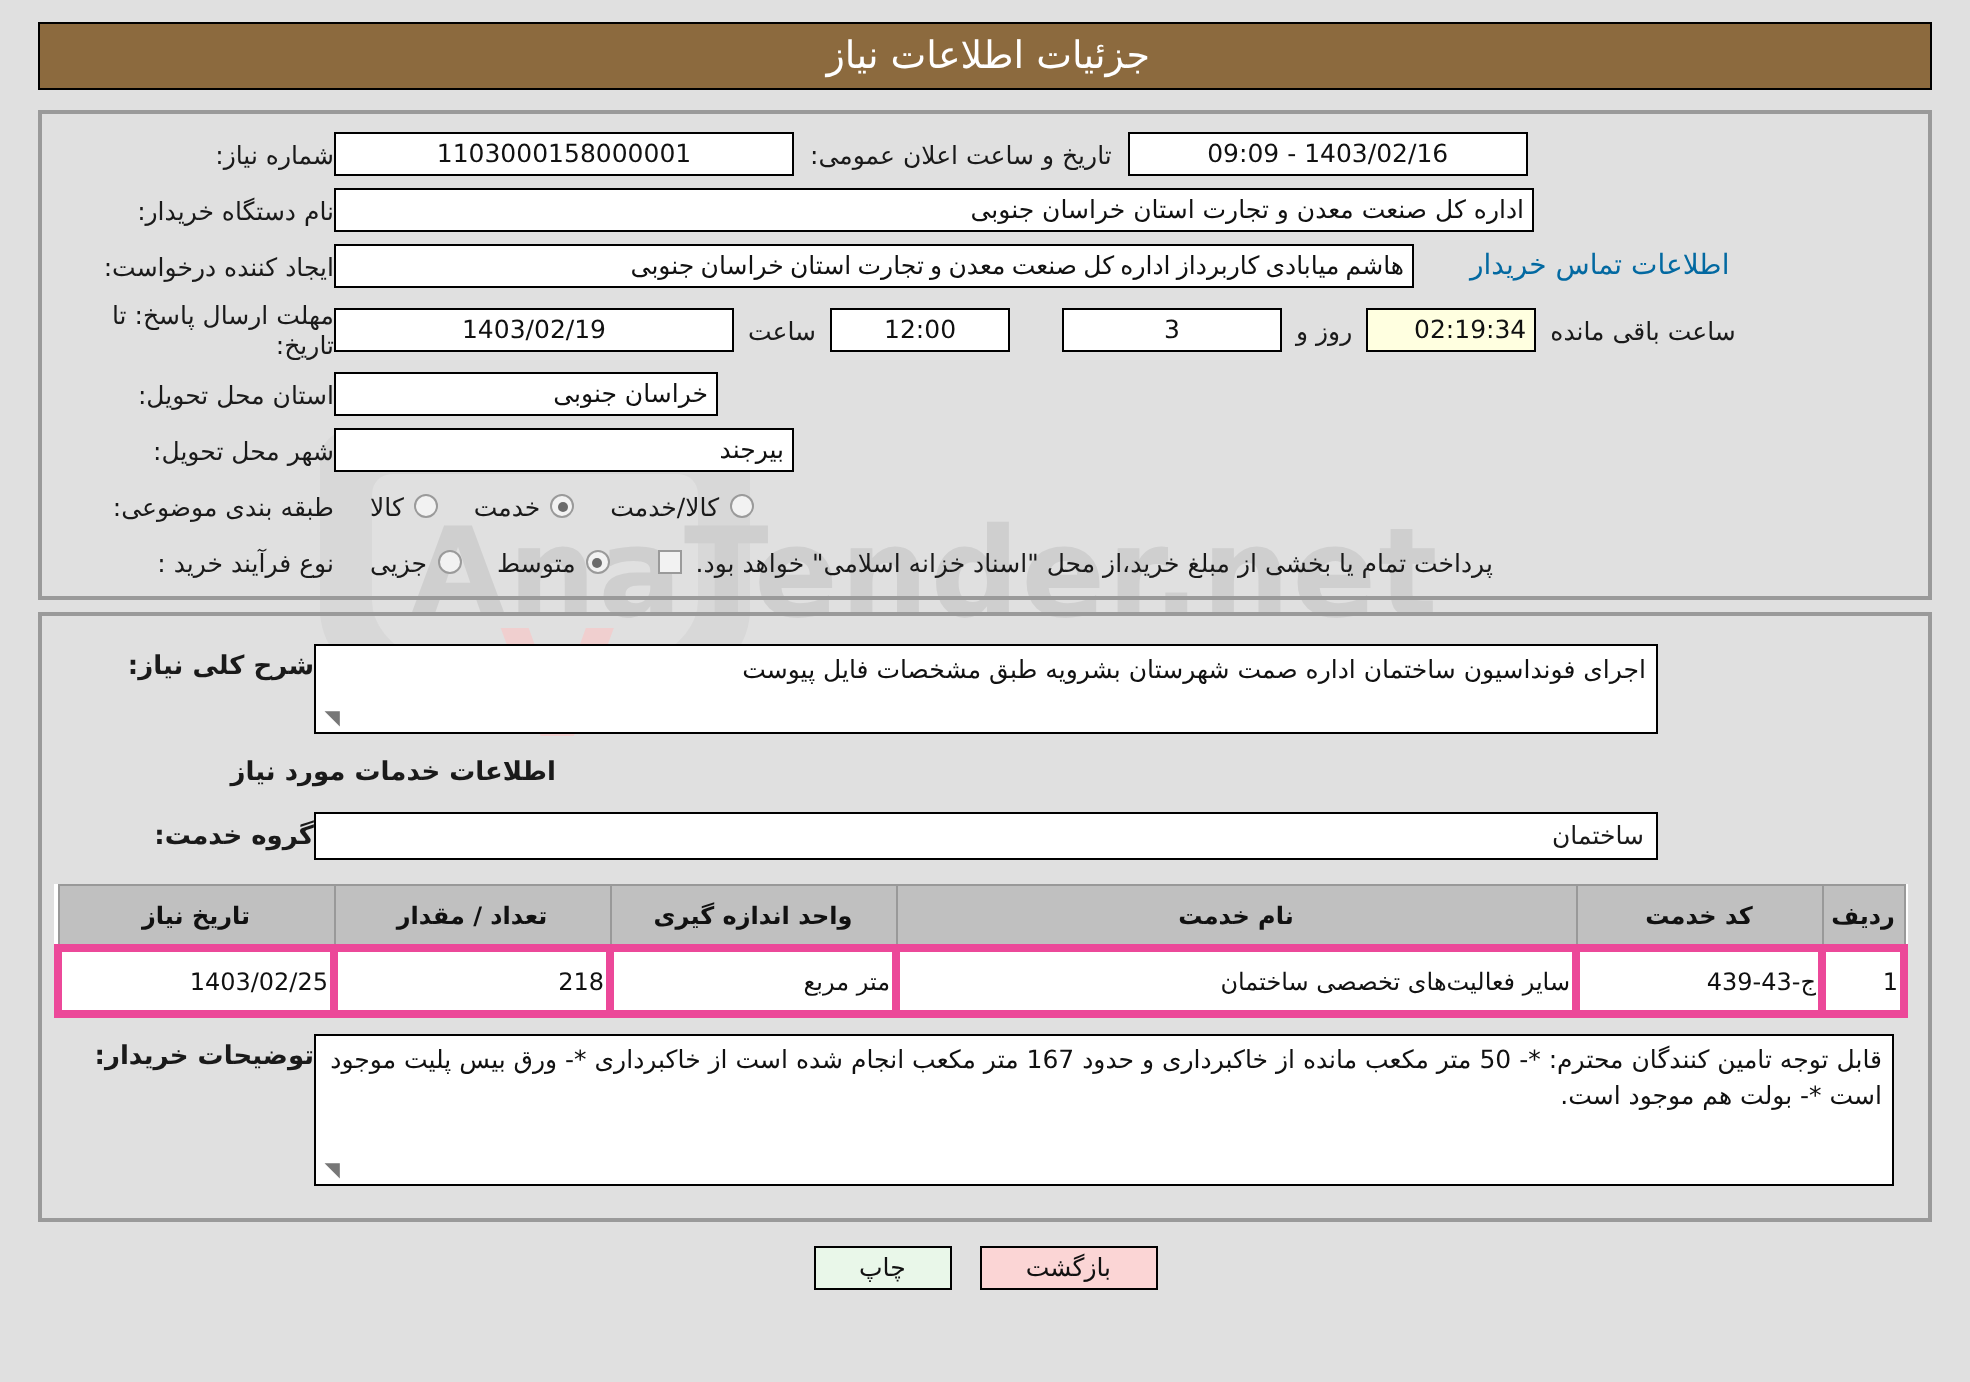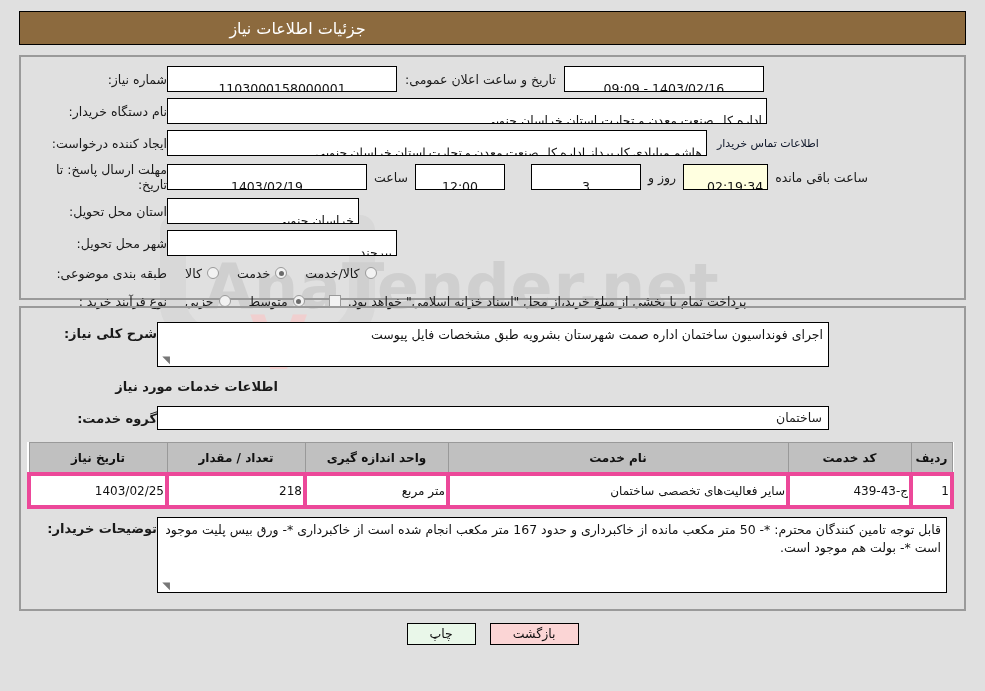--- a/index.html
+++ b/index.html
@@ -84,23 +84,23 @@
     background: #8c6a3e;
     border: 1px solid #000;
     box-sizing: border-box;
     display: flex;
     align-items: center;
     justify-content: flex-start;
     padding-right: 0;
   }
   .page-header .title {
     color: #ffffff;
-    font-size: 16px;
+    font-size: 19px;
     width: 100%;
-    text-align: center;
+    text-align: right;
     padding-right: 390px;
     box-sizing: border-box;
   }
 
   
   .panel {
     margin: 10px 19px 0 19px;
     border: 2px solid #9a9a9a;
     background: transparent;
     box-sizing: border-box;
@@ -124,21 +124,21 @@
   }
   .lbl-w { width: 128px; padding-left: 8px; }
 
   .field {
     background: #ffffff;
     border: 1px solid #000;
     box-sizing: border-box;
     height: 22px;
     line-height: 20px;
     font-size: 12.5px;
-    padding: 12px 4px;
+    padding: 0 4px;
     color: #111;
     overflow: hidden;
     white-space: nowrap;
   }
   .field.center { text-align: center; }
   .field.right  { text-align: right; }
   .field.timer  { background: #ffffe0; text-align: right; }
 
   .w-needno   { width: 230px; }
   .w-buyer    { width: 600px; }
@@ -150,23 +150,23 @@
   .w-city     { width: 230px; }
   .w-deadline { width: 200px; }
   .w-pubdate  { width: 200px; }
 
   .inline-txt {
     font-size: 12.5px;
     padding: 0 7px;
     white-space: nowrap;
   }
   .contact-link {
-    color: #0f172a;
-    font-size: 11px;
-    padding: 0 10px;
+    color: #0369a1;
+    font-size: 14px;
+    padding: 0 28px;
     white-space: nowrap;
     cursor: pointer;
   }
 
   
   .radio-group { display: flex; align-items: center; }
   .radio-item {
     display: flex;
     align-items: center;
     margin-left: 18px;

